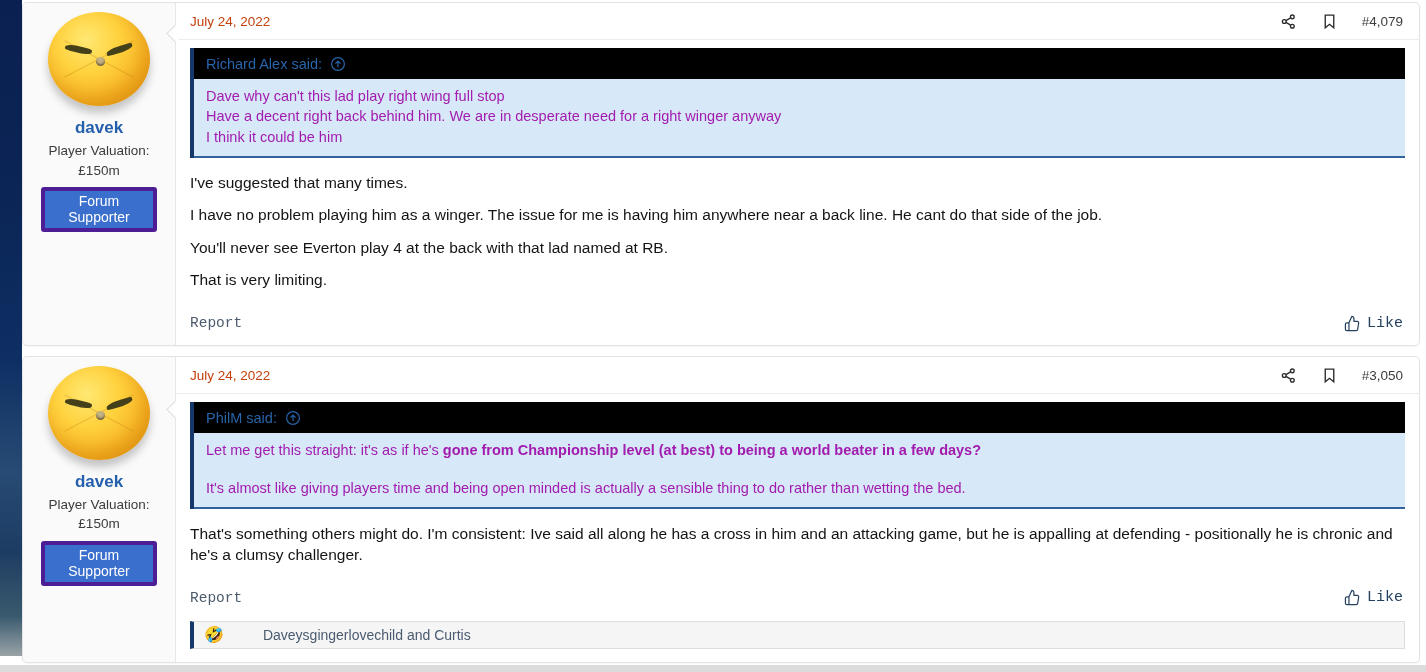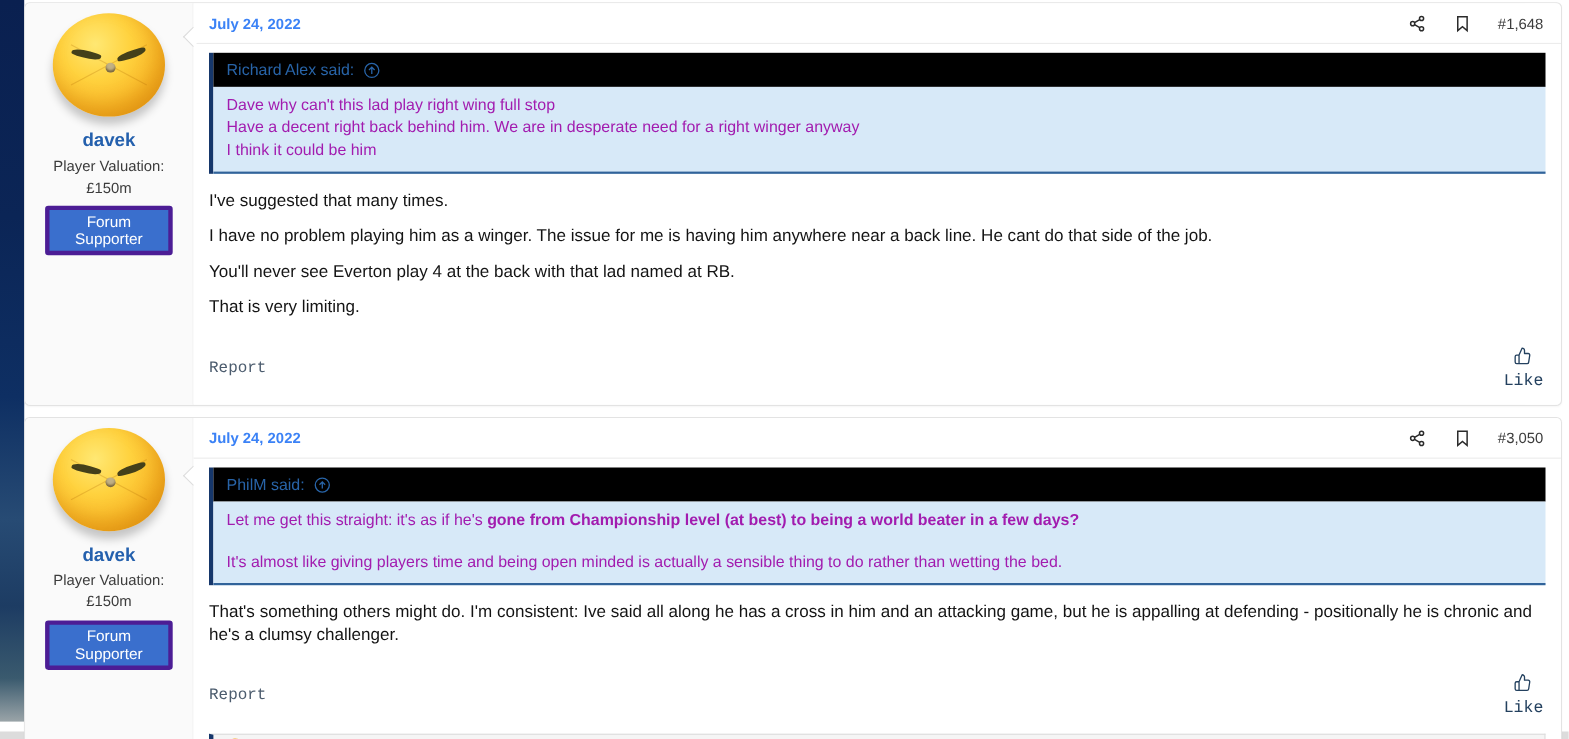--- a/index.html
+++ b/index.html
@@ -34,40 +34,40 @@
   .badge { display:inline-block; margin-top:7px; background:#3a6fcd; border:4px solid #4c1d95;
     color:#fff; font-size:14px; padding:2px 10px 3px; border-radius:3px; }
 
   
   .message-cell { flex:1; position:relative; border-radius:0 5px 5px 0; background:#fff; }
   .msg-arrow { position:absolute; left:-7px; top:24px; width:13px; height:13px; background:#fff;
     border-left:1px solid #ddd; border-bottom:1px solid #ddd; transform:rotate(45deg); }
 
   .msg-header { display:flex; align-items:center; padding:10px 16px 9px 14px;
     border-bottom:1px solid #ececec; }
-  .post-date { font-size:13.5px; color:#3b82f6; text-decoration:none;font-weight:bold; }
+  .post-date { font-size:13.5px; color:#c2410c; text-decoration:none; }
   .header-right { margin-left:auto; display:flex; align-items:center; gap:24px; }
   .hdr-icon { width:17px; height:17px; display:block; cursor:pointer; }
   .post-number { font-size:13.5px; color:#3d3d3d; text-decoration:none; }
 
   .quote-block { margin:8px 14px 0 14px; border-left:4px solid #16376b; }
   .quote-header { display:flex; align-items:center; gap:8px; padding:8px 12px 7px; background:#000000;
     font-size:14.5px; color:#2864a8; cursor:pointer; }
   .quote-body { background:#d7e9f8; padding:7px 12px 9px; font-size:14.5px; color:#a21caf;
     line-height:1.4; border-bottom:2px solid #31639a; }
   .quote-body .qline { min-height:20px; }
   .quote-body .qpara + .qpara { margin-top:18px; }
 
   .msg-body { padding:3px 16px 0 14px; }
   .msg-body p { font-size:15.5px; color:#141414; line-height:1.32; margin:12px 0; }
 
   .msg-footer { display:flex; align-items:center; justify-content:space-between;
     padding:12px 16px 13px 14px;font-family:Liberation Mono, monospace; }
   .report-link { font-size:14.5px; color:#4c5c6e; text-decoration:none; }
-  .like-btn { display:flex; align-items:center; gap:6px; font-size:15px; color:#24415f; cursor:pointer;flex-direction:column; }
+  .like-btn { display:flex; align-items:center; gap:6px; font-size:15px; color:#24415f; cursor:pointer; }
 
   .reactions-bar { margin:2px 14px 13px; display:flex; align-items:center; gap:7px;
     background:#f5f5f5; border:1px solid #ddd; border-left:4px solid #16376b;
     padding:5px 10px; cursor:pointer; }
   .reactions-bar .emoji { font-size:16px; line-height:1; }
   .reactions-bar .names { font-size:14px; color:#4a5b70;margin-left:32px; }
   svg { display:block; }
 </style>
 </head>
 <body>
@@ -106,21 +106,21 @@
                 <circle cx="5" cy="10" r="2.2"></circle>
                 <circle cx="14.5" cy="15.5" r="2.2"></circle>
               <path d="M7 9l5.5-3.2M7 11l5.5 3.2"></path>
             </svg>
           </span>
           <span class="hdr-icon">
             <svg viewBox="0 0 20 20" width="17" height="17" fill="none" stroke="#2b2b2b" stroke-width="1.6">
               <path d="M5 2.5h10v15l-5-4.2-5 4.2z"></path>
             </svg>
           </span>
-          <a class="post-number" href="#">#1,648</a>
+          <a class="post-number" href="#">#4,079</a>
         </div>
       </div>
 
       <div class="quote-block">
         <div class="quote-header">
           <span>Richard Alex said:</span>
           <span>
             <svg viewBox="0 0 20 20" width="16" height="16" fill="none" stroke="#2864a8" stroke-width="1.5">
               <circle cx="10" cy="10" r="8"></circle>
                 <path d="M10 14V6.5M6.8 9.5L10 6.3l3.2 3.2"></path>

